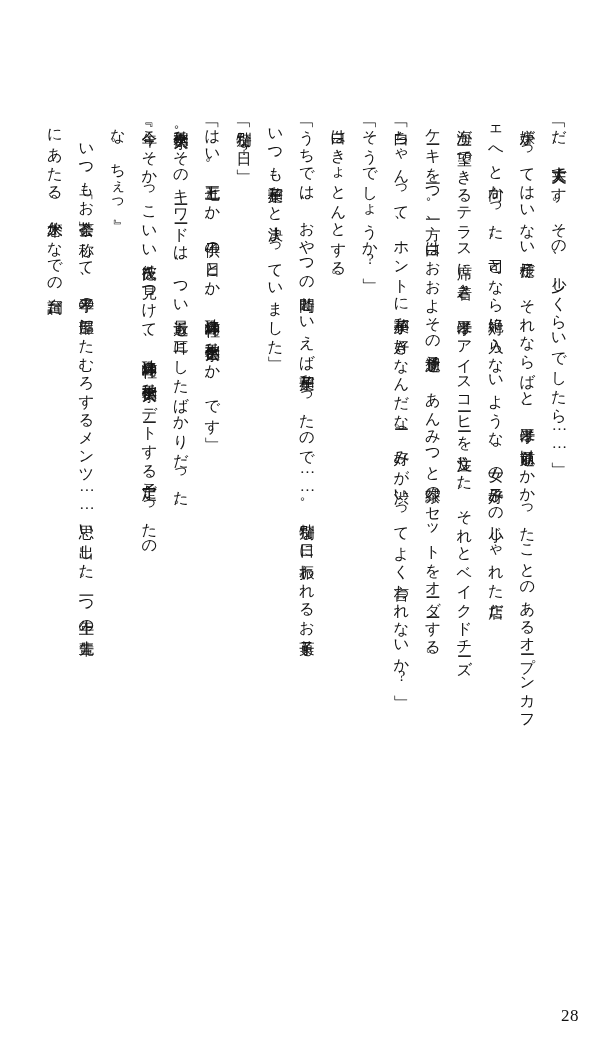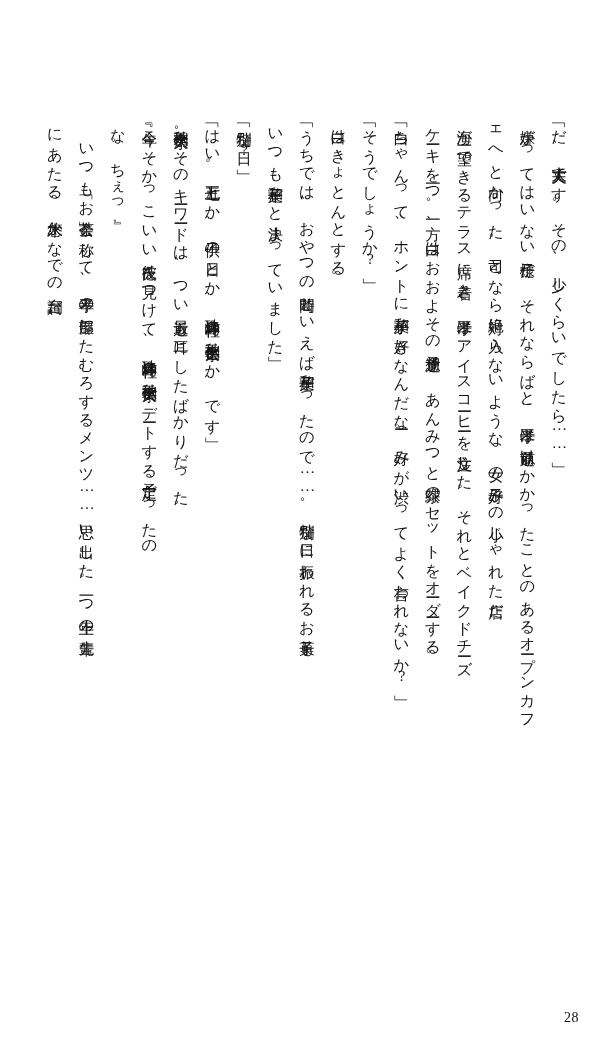--- a/index.html
+++ b/index.html
@@ -45,21 +45,21 @@
     padding: 0;
     text-indent: 0;
   }
   .para.indent {
     text-indent: 1em;
   }
   .page-number {
     position: absolute;
     bottom: 24px;
     right: 36px;
-    font-size: 14px;
+    font-size: 17px;
     font-family: "Liberation Serif", "DejaVu Serif", serif;
     color: #111111;
     letter-spacing: 0.5px;
     text-align: right;
   }
 </style>
 </head>
 <body>
 
 <div class="page">

